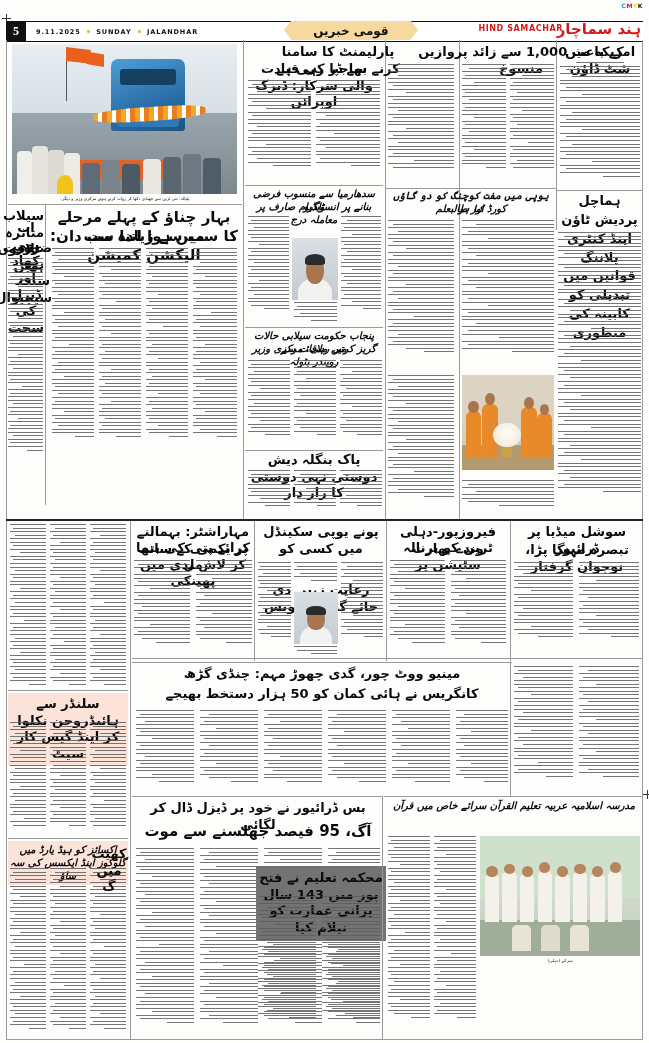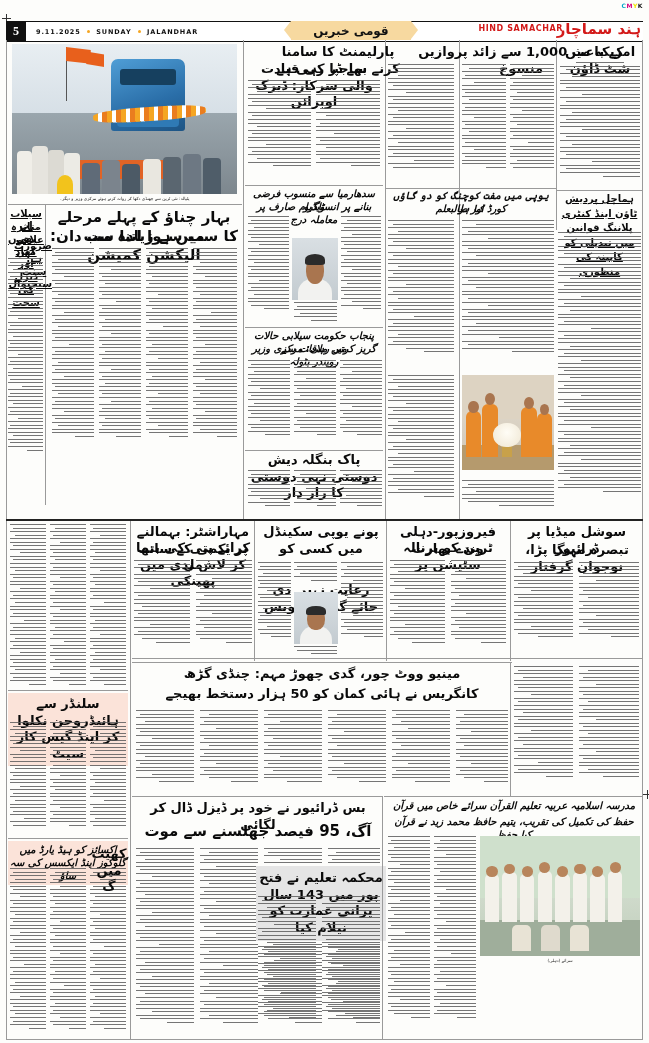--- a/index.html
+++ b/index.html
@@ -48,23 +48,23 @@
             color:#d31a1a;direction:rtl;font-family:"DejaVu Sans",sans-serif;}
   .vr{position:absolute;width:1px;background:#9a9a9a;}
   .hr{position:absolute;height:1px;background:#9a9a9a;}
   .hr2{position:absolute;height:2px;background:#222;}
 
   
   .hl{position:absolute;direction:rtl;text-align:center;color:#0a0a0a;
       font-weight:bold;font-family:"DejaVu Sans",sans-serif;line-height:1.28;
       letter-spacing:-.2px;}
   .hl.xl{font-size:15px;} .hl.lg{font-size:13px;} .hl.md{font-size:13px;}
-  .hl.sm{font-size:10px;font-style:italic;} .hl.xs{font-size:10px;text-decoration:underline;}
+  .hl.sm{font-size:10px;font-style:italic;} .hl.xs{font-size:13px;}
   .hl.tint{background:#fbe3d9;}
-  .hl.tintb{background:#e5e5e5;}
+  .hl.tintb{background:#737373;}
 
   
   .col{position:absolute;direction:rtl;overflow:hidden;}
   .ln{height:1px;background:#5d5d5d;margin-bottom:2.55px;opacity:.85;}
   .ln.s1{width:100%} .ln.s2{width:93%} .ln.s3{width:85%} .ln.s4{width:72%}
   .ln.s5{width:60%} .ln.s6{width:46%}
 
   
   .photo{position:absolute;overflow:hidden;background:#bfc8cf;}
   .cap{position:absolute;direction:rtl;text-align:center;font-size:4.3px;color:#222;}
@@ -2086,21 +2086,20 @@
     <div class="ln s1"></div>
       <div class="ln s2"></div>
       <div class="ln s1"></div>
       <div class="ln s3"></div>
     <div class="ln s1"></div>
       <div class="ln s6"></div>
   </div>
 
   <div class="hr" style="left:384px;top:796px;width:258px;"></div>
   <div class="hl sm" style="left:388px;top:800px;width:252px;">مدرسہ اسلامیہ عربیہ تعلیم القرآن سرائے خاص میں قرآن</div>
-  <div class="hl sm" style="left:388px;top:816px;width:252px;">حفظ کی تکمیل کی تقریب، یتیم حافظ محمد زید نے قرآن کیا حفظ</div>
 
   <div class="photo" style="left:480px;top:836px;width:160px;height:120px;">
     <div class="gp-bg"></div>
     <div class="gp-wall"></div>
     <div class="gp-floor"></div>
     <div class="gp-p" style="left:3%;width:9%;height:40%;"></div>
     <div class="gp-hd" style="left:4%;bottom:66%;width:7%;height:9%;"></div>
     <div class="gp-p" style="left:14%;width:9%;height:42%;"></div>
     <div class="gp-hd" style="left:15%;bottom:68%;width:7%;height:9%;"></div>
     <div class="gp-p" style="left:25%;width:9%;height:40%;"></div>

